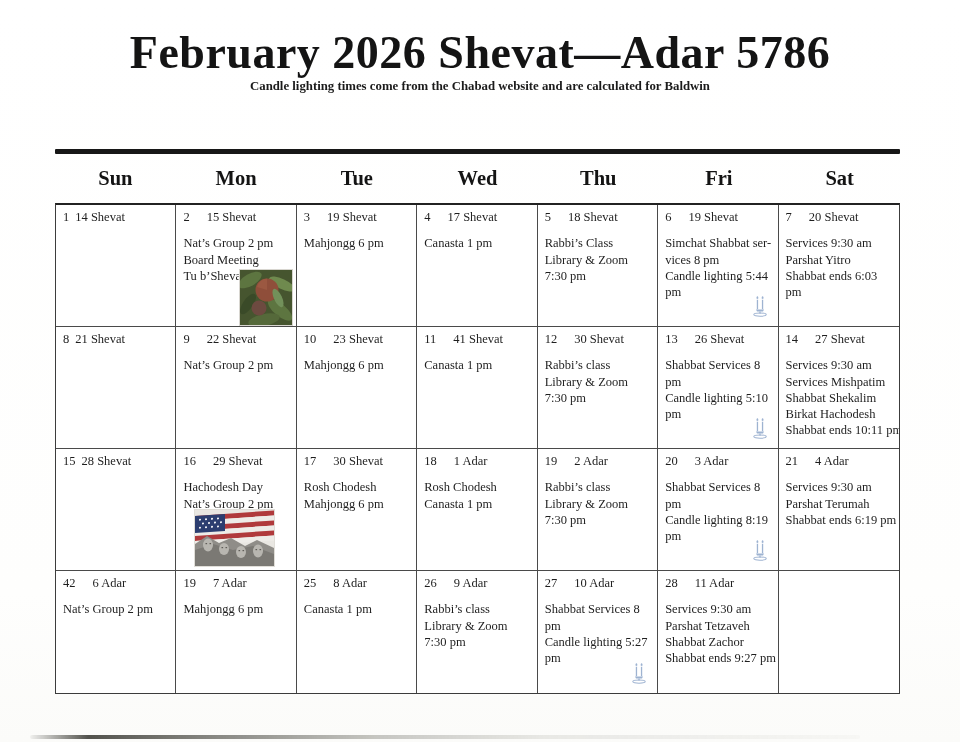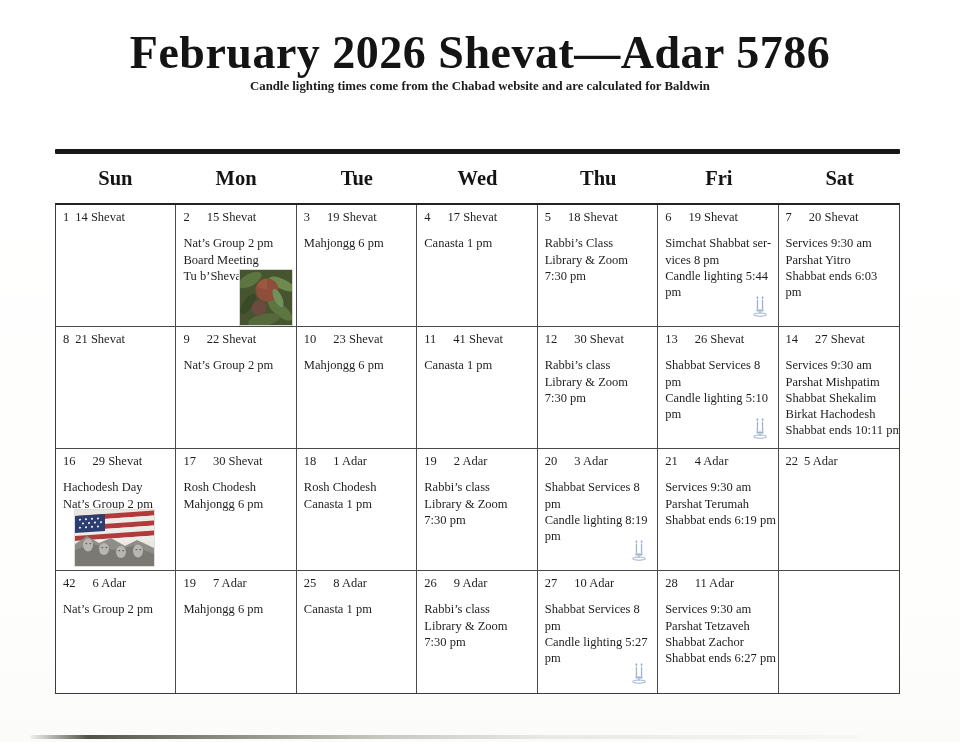--- a/index.html
+++ b/index.html
@@ -299,24 +299,30 @@
             </svg>
           </span>
         </div>
         <div class="cell">
           <div class="cell-head">
             <span class="daynum">14</span>
             <span class="hdate">27 Shevat</span>
           </div>
           <div class="events">
             <div class="event-line">Services 9:30 am</div>
-            <div class="event-line">Parshat Mishpatim</div>
+            <div class="event-line">Services Mishpatim</div>
             <div class="event-line">Shabbat Shekalim</div>
             <div class="event-line">Birkat Hachodesh</div>
             <div class="event-line">Shabbat ends 10:11 pm</div>
+          </div>
+        </div>
+        <div class="cell col0">
+          <div class="cell-head">
+            <span class="daynum">15</span>
+            <span class="hdate">28 Shevat</span>
           </div>
         </div>
         <div class="cell">
           <div class="cell-head">
             <span class="daynum">16</span>
             <span class="hdate">29 Shevat</span>
           </div>
           <div class="events">
             <div class="event-line">Hachodesh Day</div>
             <div class="event-line">Nat’s Group 2 pm</div>
@@ -428,26 +434,20 @@
           <div class="cell-head">
             <span class="daynum">21</span>
             <span class="hdate">4 Adar</span>
           </div>
           <div class="events">
             <div class="event-line">Services 9:30 am</div>
             <div class="event-line">Parshat Terumah</div>
             <div class="event-line">Shabbat ends 6:19 pm</div>
           </div>
         </div>
-        <div class="cell col0">
-          <div class="cell-head">
-            <span class="daynum">22</span>
-            <span class="hdate">5 Adar</span>
-          </div>
-        </div>
         <div class="cell">
           <div class="cell-head">
             <span class="daynum">42</span>
             <span class="hdate">6 Adar</span>
           </div>
           <div class="events">
             <div class="event-line">Nat’s Group 2 pm</div>
           </div>
         </div>
         <div class="cell">
@@ -506,20 +506,20 @@
         </div>
         <div class="cell">
           <div class="cell-head">
             <span class="daynum">28</span>
             <span class="hdate">11 Adar</span>
           </div>
           <div class="events">
             <div class="event-line">Services 9:30 am</div>
             <div class="event-line">Parshat Tetzaveh</div>
             <div class="event-line">Shabbat Zachor</div>
-            <div class="event-line">Shabbat ends 6:27 pm</div>
+            <div class="event-line">Shabbat ends 9:27 pm</div>
           </div>
         </div>
       </div>
   </div>
 
   <div class="scan-shadow"></div>
 </div>
 
 </body></html>

